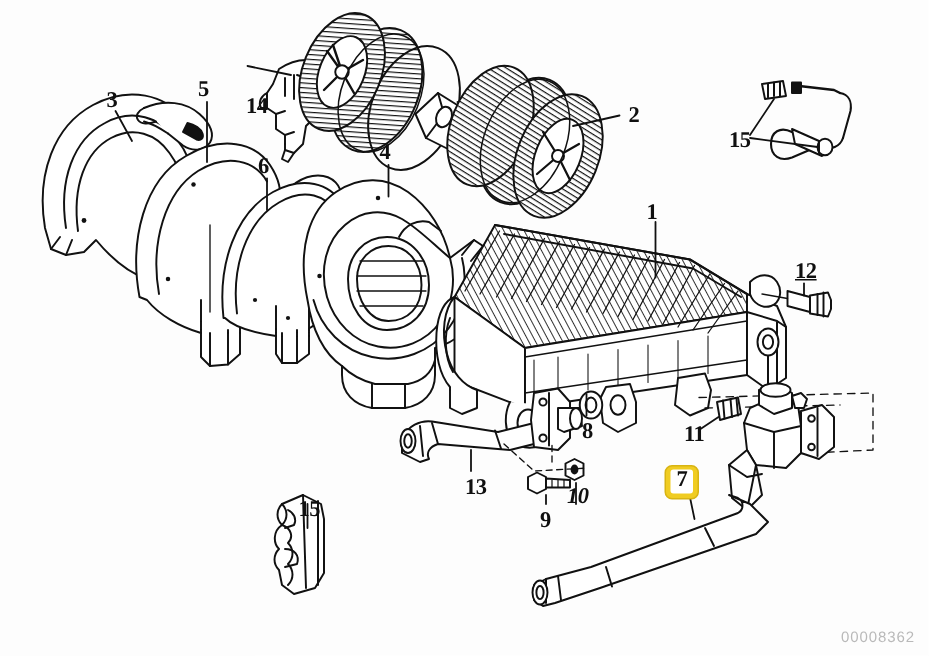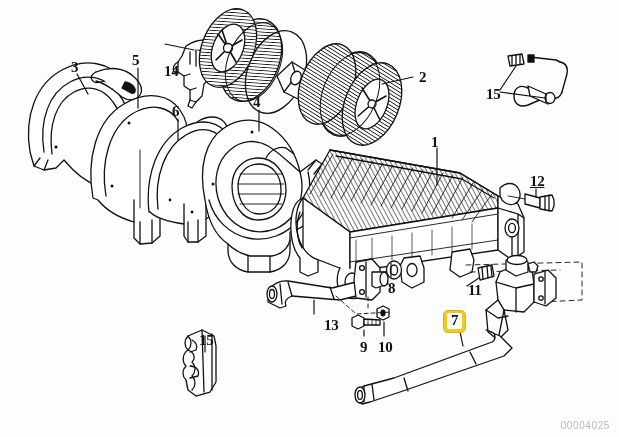--- a/index.html
+++ b/index.html
@@ -418,23 +418,23 @@
   <div class="callout" style="left:253px;top:95px;">4</div>
   <div class="callout" style="left:132px;top:53px;">5</div>
   <div class="callout" style="left:172px;top:104px;">6</div>
 
   <div class="callout highlighted" style="left:443px;top:310px;">
     <span class="hl-inner">7</span>
   </div>
 
   <div class="callout" style="left:388px;top:281px;">8</div>
   <div class="callout" style="left:360px;top:340px;">9</div>
-  <div class="callout" style="left:378px;top:340px;">10</div>
-  <div class="callout" style="left:456px;top:283px;margin-left:12px;">11</div>
+  <div class="callout" style="left:378px;top:324px;font-style:italic;">10</div>
+  <div class="callout" style="left:456px;top:283px;">11</div>
   <div class="callout" style="left:530px;top:174px;text-decoration:underline;">12</div>
-  <div class="callout" style="left:324px;top:318px;">13</div>
+  <div class="callout" style="left:310px;top:318px;">13</div>
   <div class="callout" style="left:164px;top:40px;margin-top:24px;">14</div>
   <div class="callout" style="left:199px;top:333px;">15</div>
   <div class="callout" style="left:486px;top:87px;">15</div>
 
-  <div id="watermark">00004025</div>
+  <div id="watermark">00008362</div>
 
 </div>
 
 </body></html>

